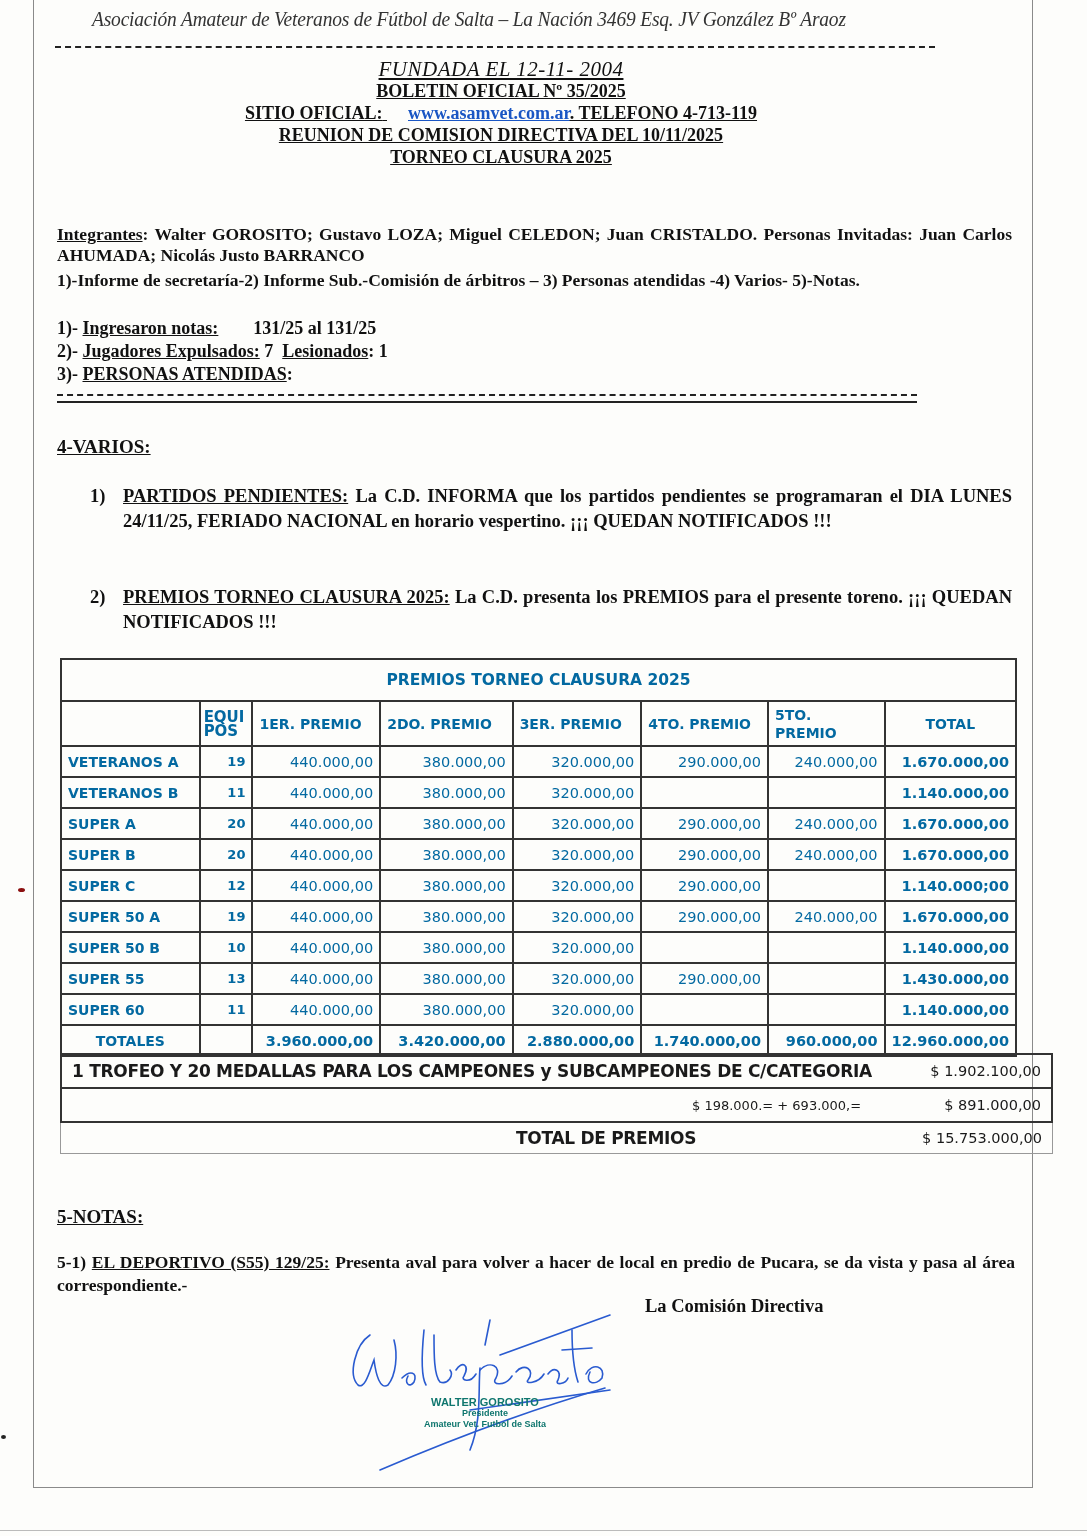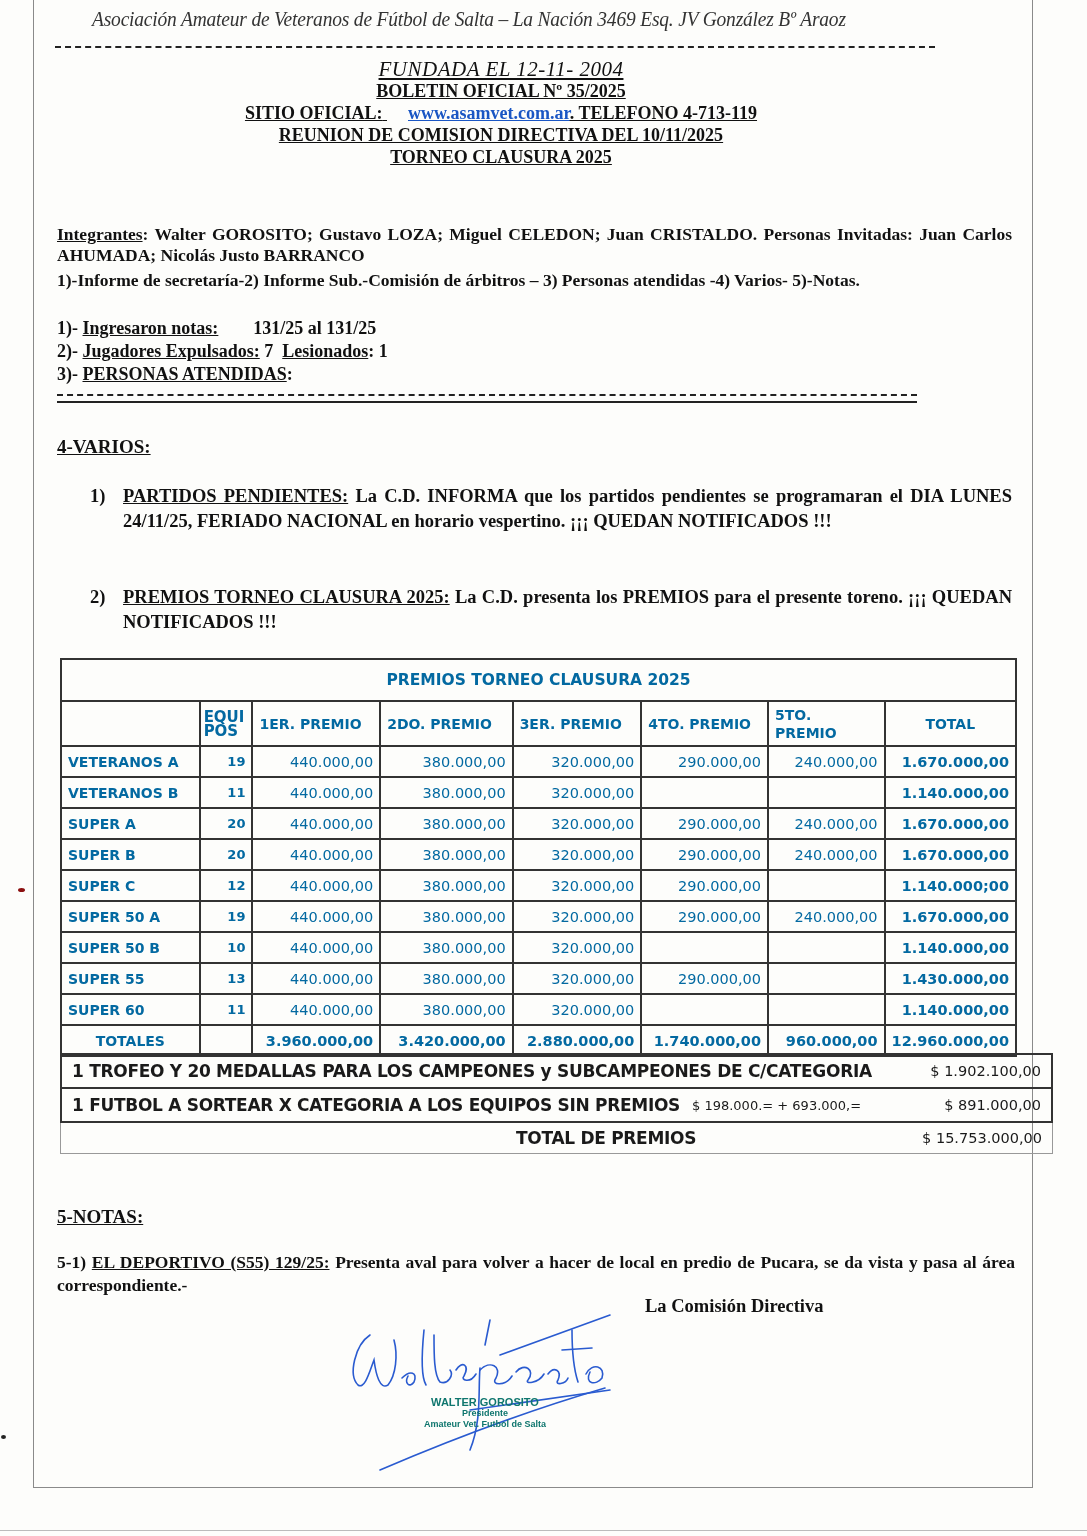--- a/index.html
+++ b/index.html
@@ -256,21 +256,20 @@
 </tbody>
   </table>
 
 <div class="extra-rows">
   <div class="extra-row">
     <span class="desc">1 TROFEO Y 20 MEDALLAS PARA LOS CAMPEONES y SUBCAMPEONES DE C/CATEGORIA</span>
     <span class="sub"></span>
     <span class="amt">$ 1.902.100,00</span>
   </div>
   <div class="extra-row">
-    <span class="desc">1 FUTBOL  A SORTEAR X CATEGORIA A LOS EQUIPOS SIN PREMIOS</span>
     <span class="sub">$ 198.000.= + 693.000,=</span>
     <span class="amt">$    891.000,00</span>
   </div>
   <div class="extra-row last">
     <span class="desc">TOTAL DE PREMIOS</span>
     <span class="amt">$ 15.753.000,00</span>
   </div>
 </div>
 
 <div class="section-h" style="top:1206px;">5-NOTAS:</div>

